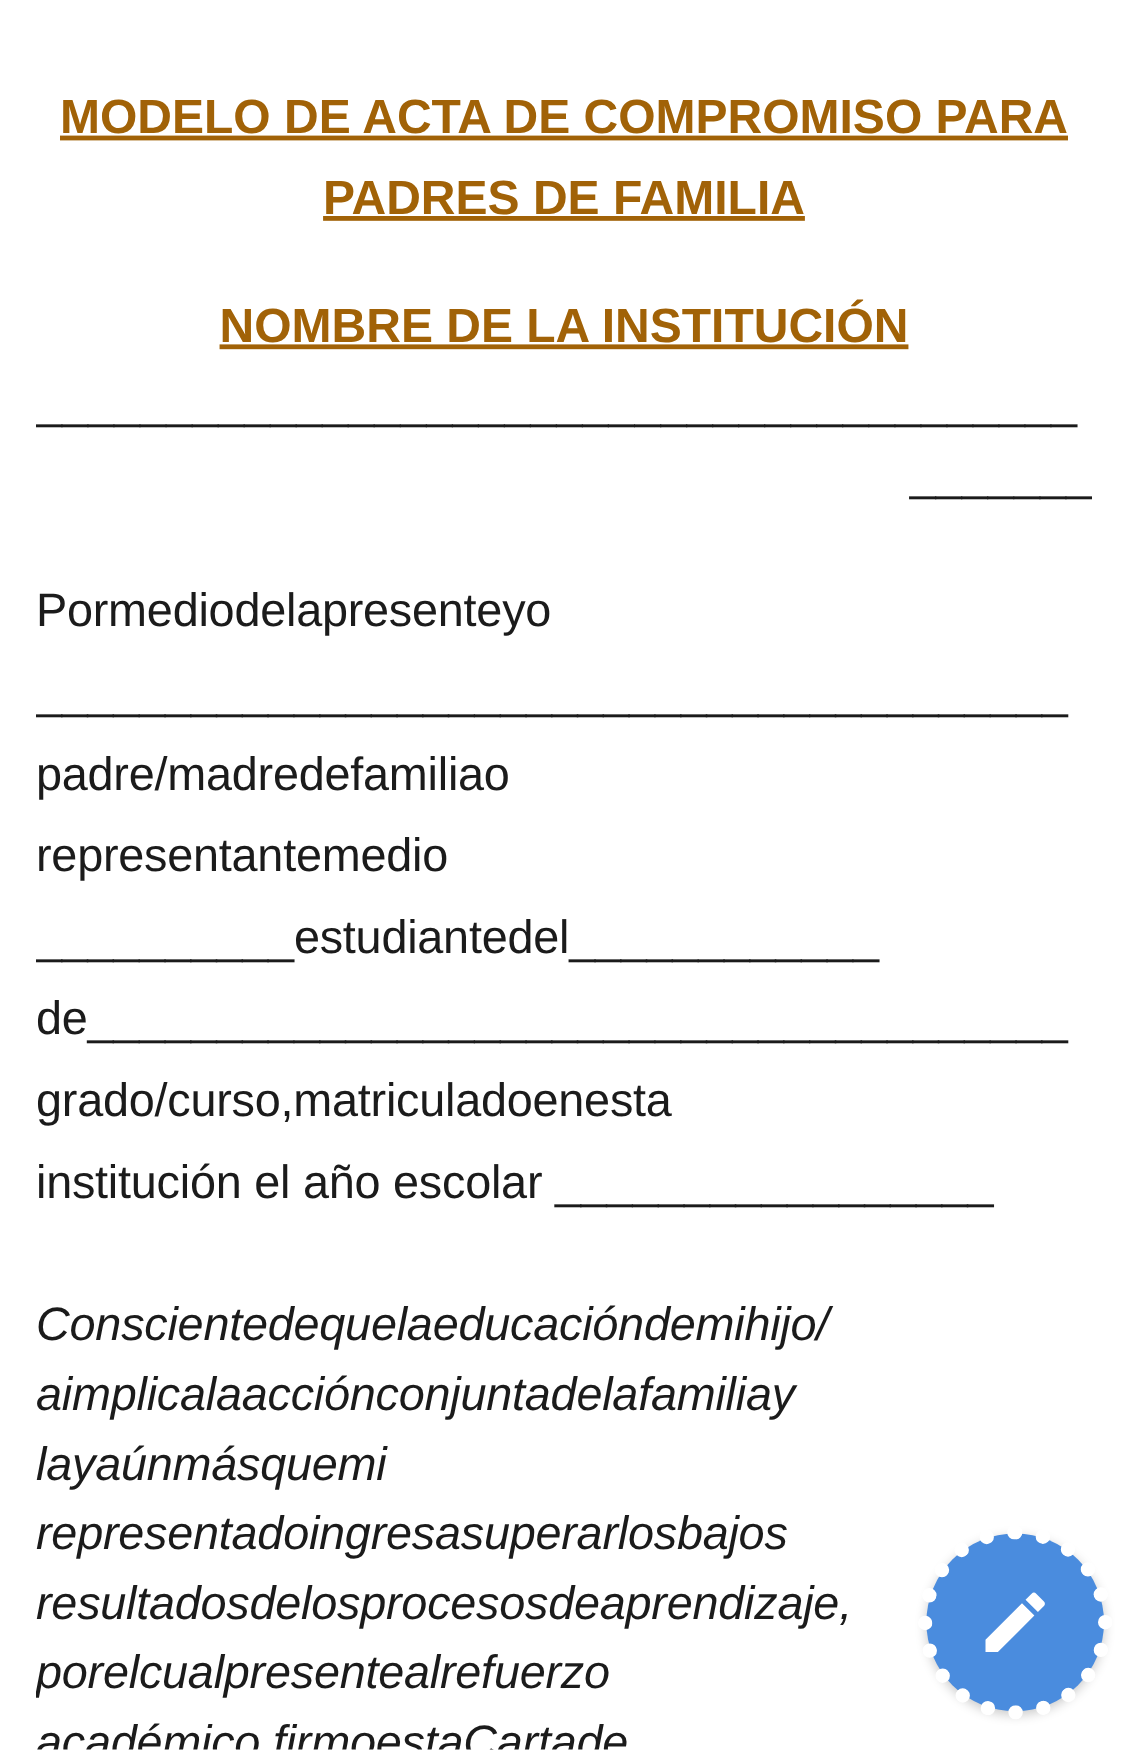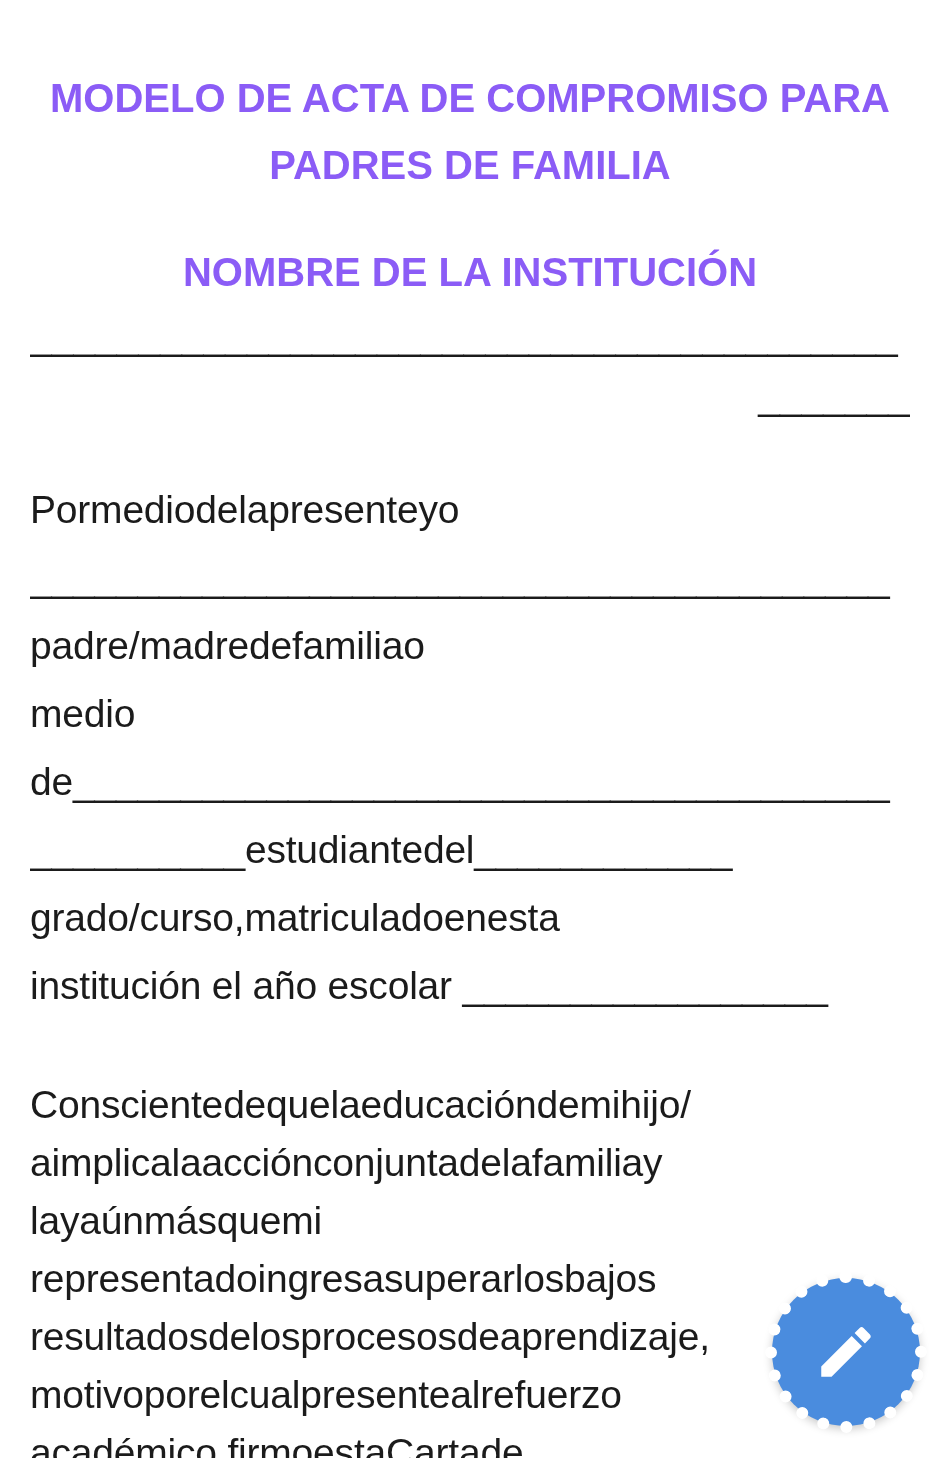--- a/index.html
+++ b/index.html
@@ -17,43 +17,44 @@
     padding: 65px 28px 0 30px;
     width: 880px;
     height: 1393px;
     overflow: hidden;
   }
   .title {
     font-size: 40px;
     line-height: 67px;
     font-weight: 700;
     text-align: center;
-    color: #8b5cf6;
+    color: #a16207;
     white-space: nowrap;
+    text-decoration: underline;
   }
   .subtitle { margin-top: 40px; }
   .rule {
     font-size: 39px;
     line-height: 60px;
     white-space: nowrap;
     overflow: hidden;
     text-align: left;
   }
   .rule.center { text-align: right; }
   .para { display: block; }
   .para-intro { margin-top: 50px; }
   .para-commit { margin-top: 56px; }
   .line {
     font-size: 39px;
     white-space: nowrap;
     overflow: hidden;
     letter-spacing: -0.2px;
   }
   .para-intro .line { line-height: 68px; }
-  .para-commit .line { line-height: 58px; }
+  .para-commit .line { line-height: 58px; font-style: italic; }
   .line.justify {
     display: flex;
     justify-content: flex-start;
   }
   .line.left { text-align: left; }
   .fab {
     position: absolute;
     left: 772px;
     top: 1278px;
     width: 148px;
@@ -102,29 +103,30 @@
         <span>yo</span>
       </div>
       <div class="line left">________________________________________</div>
       <div class="line justify">
         <span>padre/madre</span>
         <span>de</span>
         <span>familia</span>
         <span>o</span>
       </div>
       <div class="line justify">
+        <span>representante</span>
         <span>medio</span>
       </div>
-      <div class="line left">de______________________________________</div>
       <div class="line justify">
         <span>__________</span>
         <span>estudiante</span>
         <span>del</span>
         <span>____________</span>
       </div>
+      <div class="line left">de______________________________________</div>
       <div class="line justify">
         <span>grado/curso,</span>
         <span>matriculado</span>
         <span>en</span>
         <span>esta</span>
       </div>
       <div class="line left">institución el año escolar _________________</div>
     </div>
 
   <div class="para para-commit" id="para-commit">
@@ -166,21 +168,20 @@
       </div>
       <div class="line justify">
         <span>resultados</span>
         <span>de</span>
         <span>los</span>
         <span>procesos</span>
         <span>de</span>
         <span>aprendizaje,</span>
       </div>
       <div class="line justify">
-        <span>motivo</span>
         <span>por</span>
         <span>el</span>
         <span>cual</span>
         <span>presente</span>
         <span>al</span>
         <span>refuerzo</span>
       </div>
       <div class="line justify">
         <span>académico,</span>
         <span>firmo</span>

